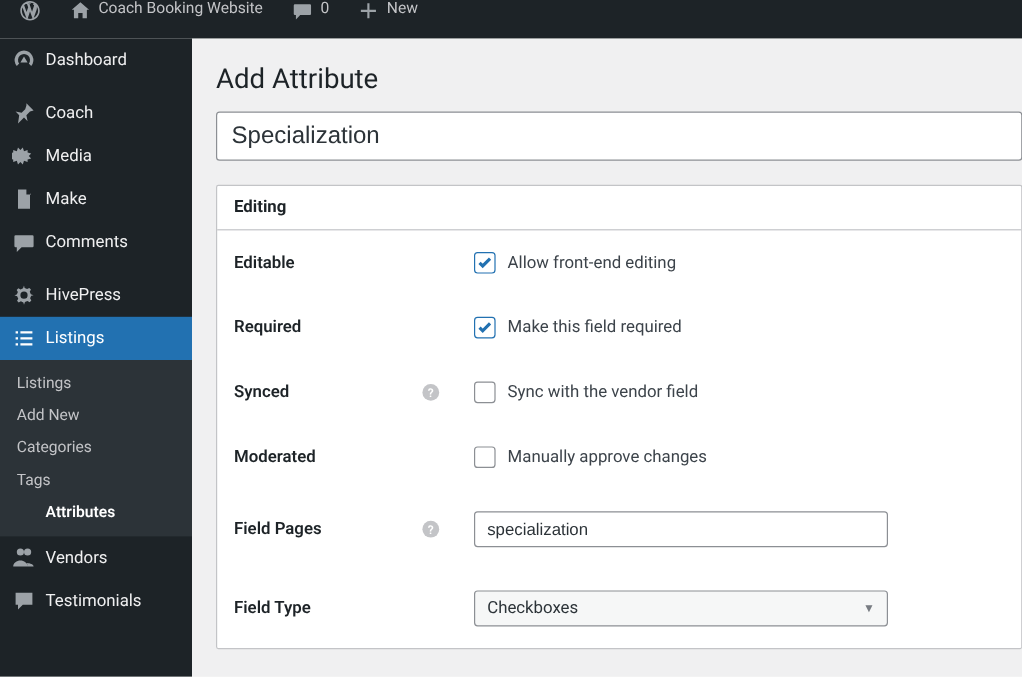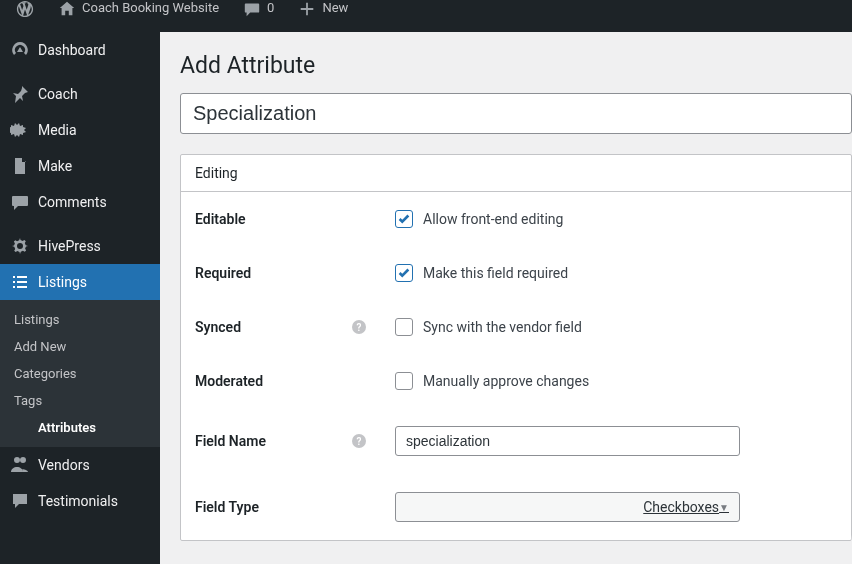--- a/index.html
+++ b/index.html
@@ -113,21 +113,21 @@
     margin-bottom: 20px;
   }
   .postbox {
     background: #fff;
     border: 1px solid #c3c4c7;
     border-radius: 2px;
     margin-bottom: 20px;
   }
   .postbox-header {
     font-size: 14px;
-    font-weight: 400;
+    font-weight: 700;
     padding: 10px 14px;
     border-bottom: 1px solid #c3c4c7;
     color: #1d2327;
   }
   .form-table { width: 100%; border-collapse: collapse; }
   .form-table td, .form-table th {
     padding: 18px 14px;
     vertical-align: middle;
     text-align: left;
   }
@@ -171,24 +171,23 @@
     padding: 6px 10px;
     font-size: 14px;
     border: 1px solid #8c8f94;
     border-radius: 3px;
     background:#fff;
     color:#2c3338;
   }
   .select-input {
     display:flex;
     align-items:center;
-    justify-content:flex-end;
+    justify-content:space-between;
     cursor:pointer;
     background:#f6f7f7;
-    text-decoration:underline;
   }
   .select-input .caret { color:#787c82; font-size:10px; }
 </style>
 </head>
 <body>
 
 <div class="adminbar">
   <div class="ab-item">
     <span class="ab-icon">
       <svg viewBox="0 0 20 20">
@@ -359,21 +358,21 @@
         <th>Moderated</th>
         <td>
           <div class="check-row">
             <span class="chk"></span>
             <span class="chk-label">Manually approve changes</span>
           </div>
         </td>
       </tr>
       <tr>
         <th>
-          <span>Field Name</span>
+          <span>Field Pages</span>
           <span class="help-icon"><svg viewBox="0 0 16 16" fill="#c3c4c7">
                   <circle cx="8" cy="8" r="7"></circle>
                   <text x="8" y="12" text-anchor="middle" font-size="10" fill="#fff">?</text>
                 </svg></span>
         </th>
         <td>
           <input class="text-input" type="text" value="specialization" style="">
         </td>
       </tr>
       <tr>

